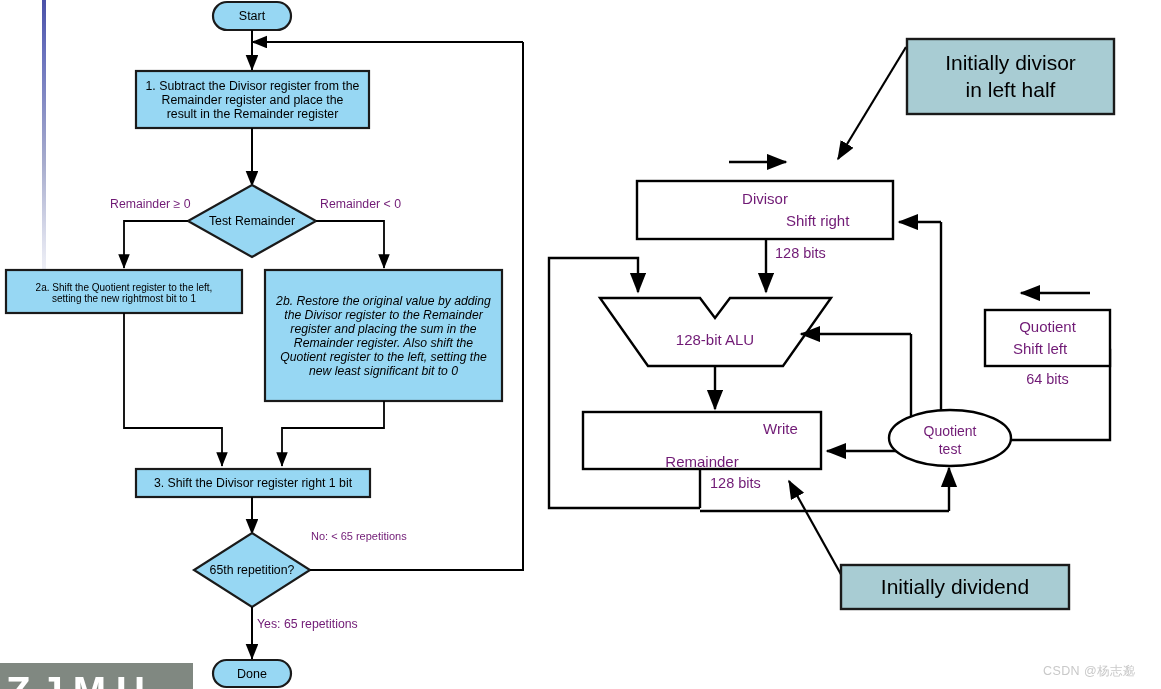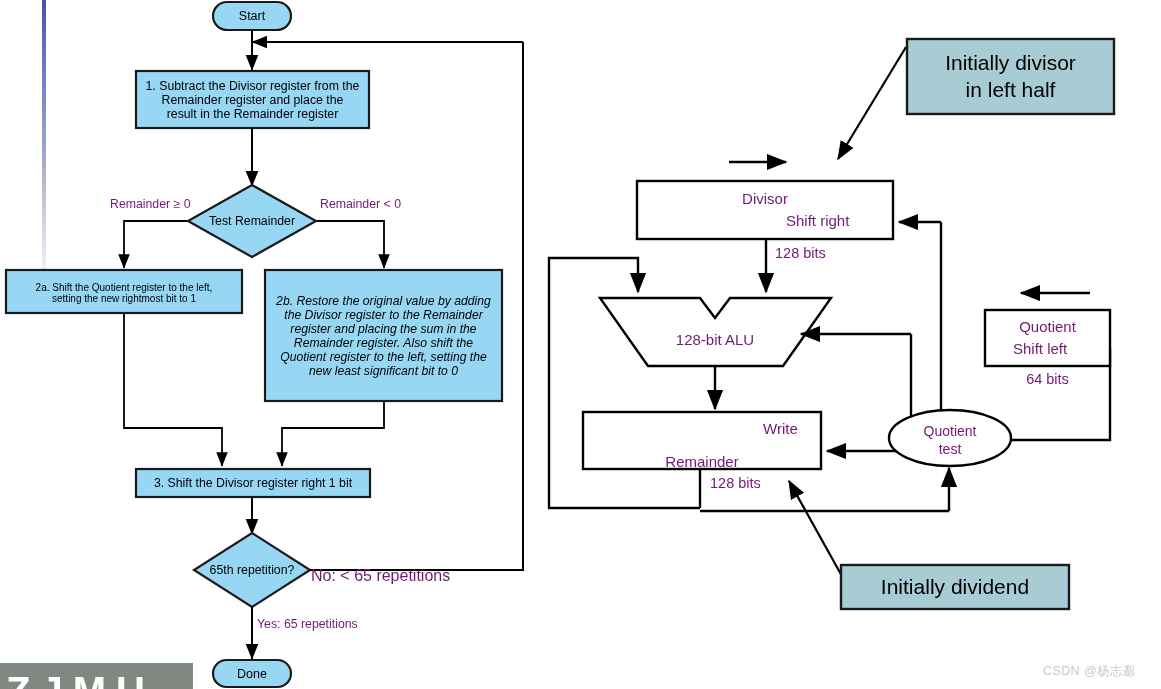--- a/index.html
+++ b/index.html
@@ -195,21 +195,21 @@
 the Divisor register to the Remainder
 register and placing the sum in the
 Remainder register. Also shift the
 Quotient register to the left, setting the
 new least significant bit to 0</div>
 
   <div class="box-text" style="left:140px; top:469px; width:226px; height:28px; font-size:12.3px;">3.  Shift the Divisor register right 1 bit</div>
 
   <div class="box-text" style="left:196px; top:557px; width:112px; height:26px; font-size:12.3px;">65th repetition?</div>
 
-  <div class="lbl" style="left:311px; top:566px; font-size:16px;">No: &lt; 65 repetitions</div>
+  <div class="lbl" style="left:311px; top:530px; font-size:11px;">No: &lt; 65 repetitions</div>
 
   <div class="lbl" style="left:257px; top:617px; font-size:12.3px;">Yes: 65 repetitions</div>
 
   <div class="box-text" style="left:213px; top:660px; width:78px; height:27px; font-size:12.5px;">Done</div>
 
   <div class="lbl ctr" style="left:637px; top:190px; width:256px; font-size:15px;">Divisor</div>
   <div class="lbl" style="left:786px; top:212px; font-size:15px;">Shift right</div>
   <div class="lbl" style="left:775px; top:245px; font-size:14.5px;">128 bits</div>
 
   <div class="lbl ctr" style="left:640px; top:331px; width:150px; font-size:15px;">128-bit ALU</div>

